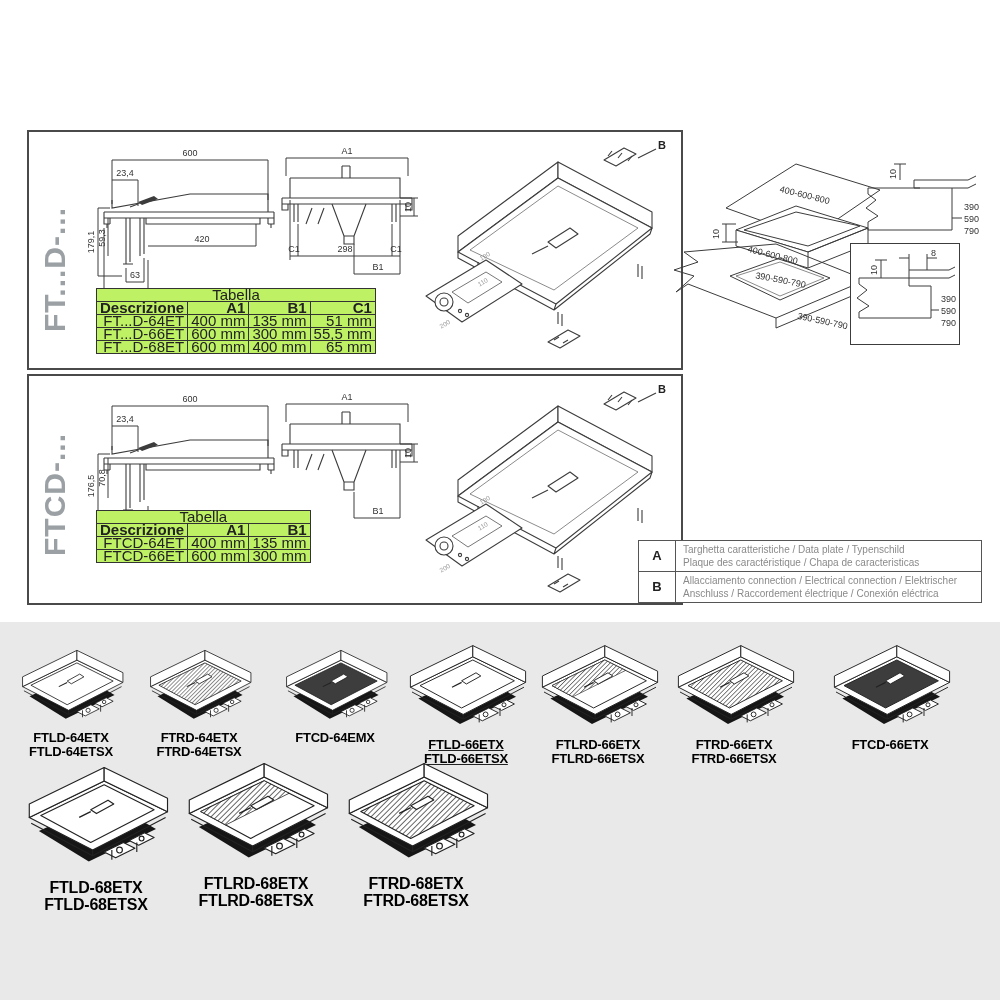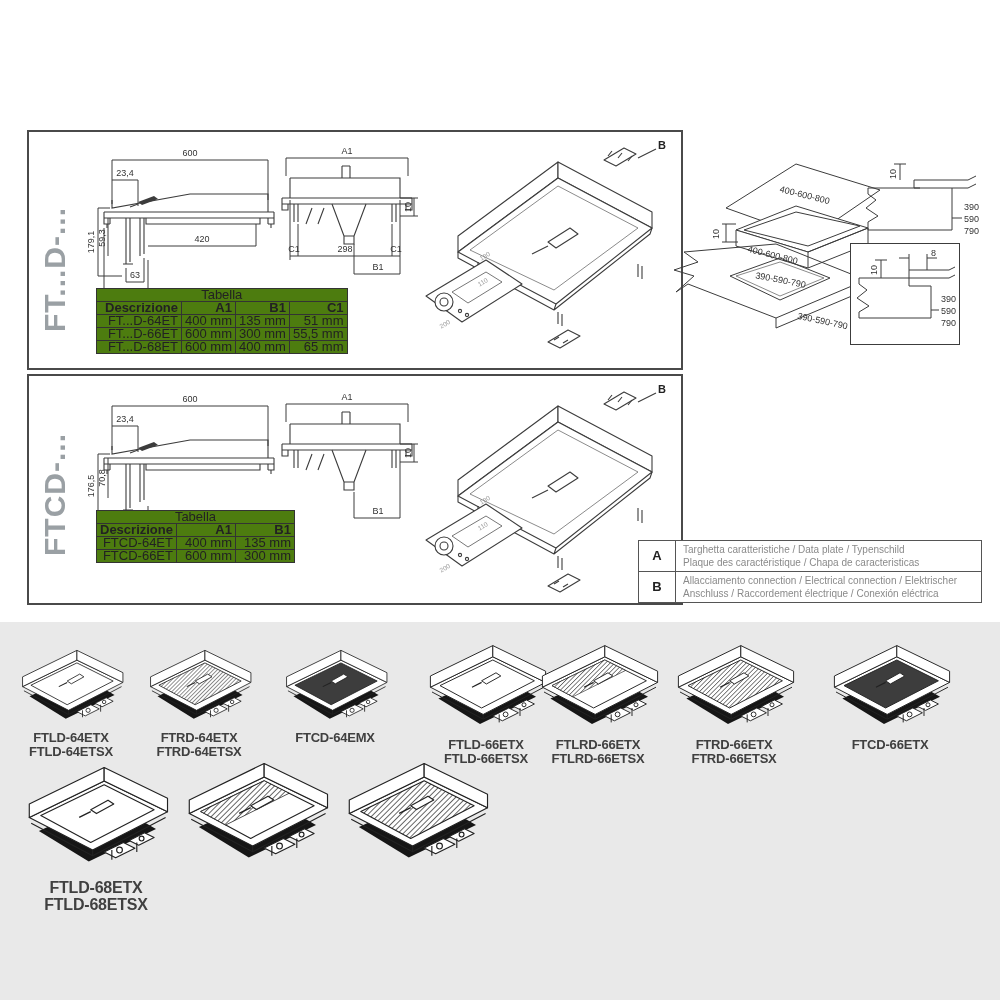--- a/index.html
+++ b/index.html
@@ -11,37 +11,37 @@
   .sidelabel{position:absolute;color:#9aa0a4;font-weight:bold;font-size:30px;
        letter-spacing:1px;transform:rotate(-90deg);transform-origin:0 0;white-space:nowrap}
   #sl1{left:38px;top:332px}
   #sl2{left:38px;top:556px}
   svg.drw{position:absolute;overflow:visible}
   .ln{stroke:#3c3c3c;stroke-width:1;fill:none}
   .dim{font-size:9px;fill:#333;text-anchor:middle;font-family:"Liberation Sans",sans-serif}
   .dim.ls{text-anchor:start}
   .b-mark{font-size:11px;font-weight:bold;fill:#222}
   .faint{fill:#999;font-size:6.5px}
-  table.spec{position:absolute;border-collapse:collapse;background:#4d7c0f;font-size:13px}
+  table.spec{position:absolute;border-collapse:collapse;background:#bef264;font-size:15px}
   table.spec td,table.spec th{border:1px solid #333;padding:0 3px;height:12px;
        line-height:12px;font-weight:normal;text-align:right;white-space:nowrap}
   table.spec .title{text-align:center}
   table.spec .hdr{font-weight:bold}
   #tab1{left:96px;top:288px}
   #tab2{left:96px;top:510px}
   #detailbox{position:absolute;left:850px;top:243px;width:108px;height:100px;
        border:1.5px solid #3c3c3c;background:#fff}
   #legend{position:absolute;left:638px;top:540px;width:344px;border-collapse:collapse;
        background:#fff;font-size:10px;color:#8a8a8a}
   #legend td{border:1.5px solid #555;padding:2px 7px;line-height:1.3}
   #legend td.lkey{width:22px;text-align:center;font-weight:bold;font-size:13px;color:#222}
   #band{position:absolute;left:0;top:622px;width:1000px;height:378px;background:#e9e9e9}
   .product{position:absolute;text-align:center}
   .product svg{display:block;margin:0 auto}
-  .pl{color:#404040;font-weight:bold;line-height:1.08;letter-spacing:-0.2px;white-space:nowrap}
+  .pl{color:#000000;font-weight:bold;line-height:1.08;letter-spacing:-0.2px;white-space:nowrap}
   .row1 .pl{font-size:13px}
   .row2 .pl{font-size:16px}
   .plate-overlay{display:none}
 </style>
 </head>
 <body>
 
 <svg width="0" height="0" style="position:absolute" aria-hidden="true">
   <defs>
     <g id="side-core" stroke="#3c3c3c" stroke-width="1.1" fill="none">
@@ -382,21 +382,21 @@
         <polygon points="122,88 138,80 148,85 132,93" fill="#fff"></polygon>
         <circle cx="135" cy="86" r="2.5" fill="#fff"></circle>
         <path d="M104,98 V108 M130,90 V100"></path>
       </g>
     </svg>
     <div class="plabels">
       <div class="pl">FTCD-64EMX</div>
 
     </div>
   </div>
-    <div class="product row1" style="left: 416px; top: 14px;">
+    <div class="product row1" style="left: 396px; top: 14px; text-decoration: underline;">
     <svg class="thumb" viewBox="0 0 175 128" width="140">
       <defs>
         <pattern id="hatch-row1-3" width="4" height="4" patternUnits="userSpaceOnUse" patternTransform="rotate(45)">
           <rect width="4" height="4" fill="#fff"></rect>
           <line x1="0" y1="0" x2="0" y2="4" stroke="#3a3a3a" stroke-width="1.6"></line>
         </pattern>
       </defs>
       <g stroke="#222" stroke-width="1.2" stroke-linejoin="round" fill="none">
         <polygon points="28,78 98,46 150,76 80,110" fill="#161616" stroke="none"></polygon>
         <polygon points="18,64 96,26 162,58 84,98" fill="#fff"></polygon>
@@ -557,20 +557,24 @@
         <polygon points="82,56 100,46 106,50 88,60" fill="#fff"></polygon>
         <path d="M82,58 L70,64" stroke-width="1.5"></path>
         <path d="M20,70 L84,104 L160,64 M84,98 L84,104"></path>
         <polygon points="96,100 116,90 128,96 108,106" fill="#fff"></polygon>
         <circle cx="112" cy="98" r="3" fill="#fff"></circle>
         <polygon points="122,88 138,80 148,85 132,93" fill="#fff"></polygon>
         <circle cx="135" cy="86" r="2.5" fill="#fff"></circle>
         <path d="M104,98 V108 M130,90 V100"></path>
       </g>
     </svg>
+    <div class="plabels">
+      <div class="pl">FTLRD-68ETX</div>
+      <div class="pl">FTLRD-68ETSX</div>
+    </div>
   </div>
     <div class="product row2" style="left: 332px; top: 130px;">
     <svg class="thumb" viewBox="0 0 175 128" width="168">
       <defs>
         <pattern id="hatch-row2-2" width="4" height="4" patternUnits="userSpaceOnUse" patternTransform="rotate(45)">
           <rect width="4" height="4" fill="#fff"></rect>
           <line x1="0" y1="0" x2="0" y2="4" stroke="#3a3a3a" stroke-width="1.6"></line>
         </pattern>
       </defs>
       <g stroke="#222" stroke-width="1.2" stroke-linejoin="round" fill="none">
@@ -583,14 +587,18 @@
         <polygon points="82,56 100,46 106,50 88,60" fill="#fff"></polygon>
         <path d="M82,58 L70,64" stroke-width="1.5"></path>
         <path d="M20,70 L84,104 L160,64 M84,98 L84,104"></path>
         <polygon points="96,100 116,90 128,96 108,106" fill="#fff"></polygon>
         <circle cx="112" cy="98" r="3" fill="#fff"></circle>
         <polygon points="122,88 138,80 148,85 132,93" fill="#fff"></polygon>
         <circle cx="135" cy="86" r="2.5" fill="#fff"></circle>
         <path d="M104,98 V108 M130,90 V100"></path>
       </g>
     </svg>
+    <div class="plabels">
+      <div class="pl">FTRD-68ETX</div>
+      <div class="pl">FTRD-68ETSX</div>
+    </div>
   </div>
   </div>
 
 </body></html>

